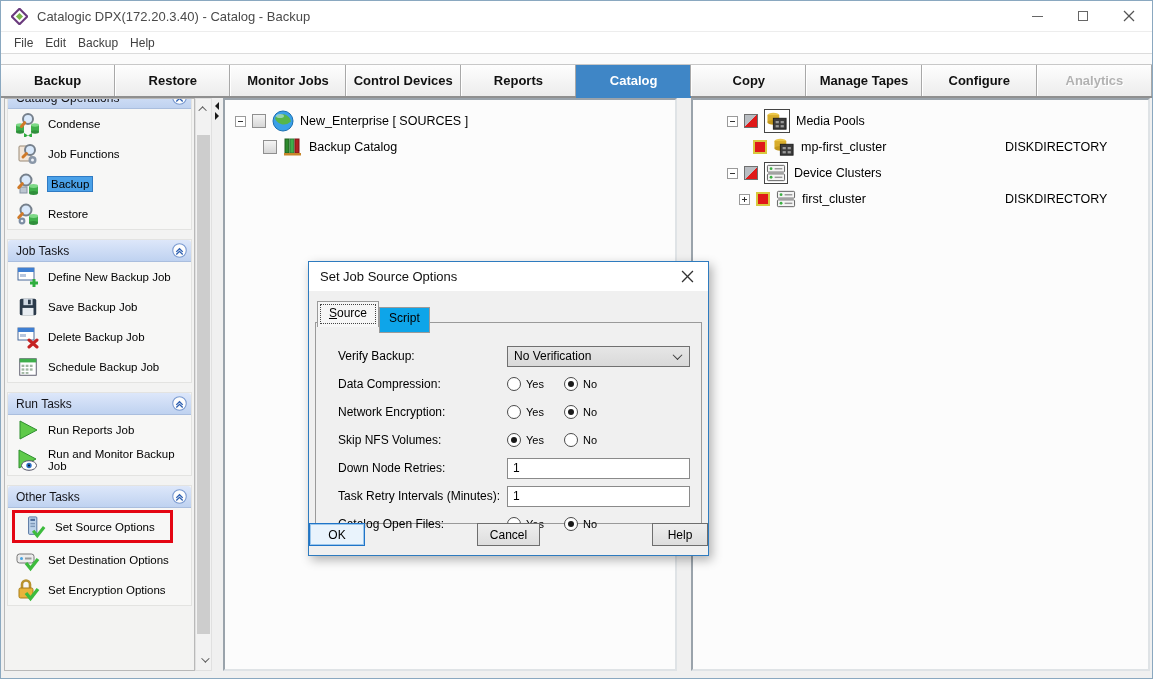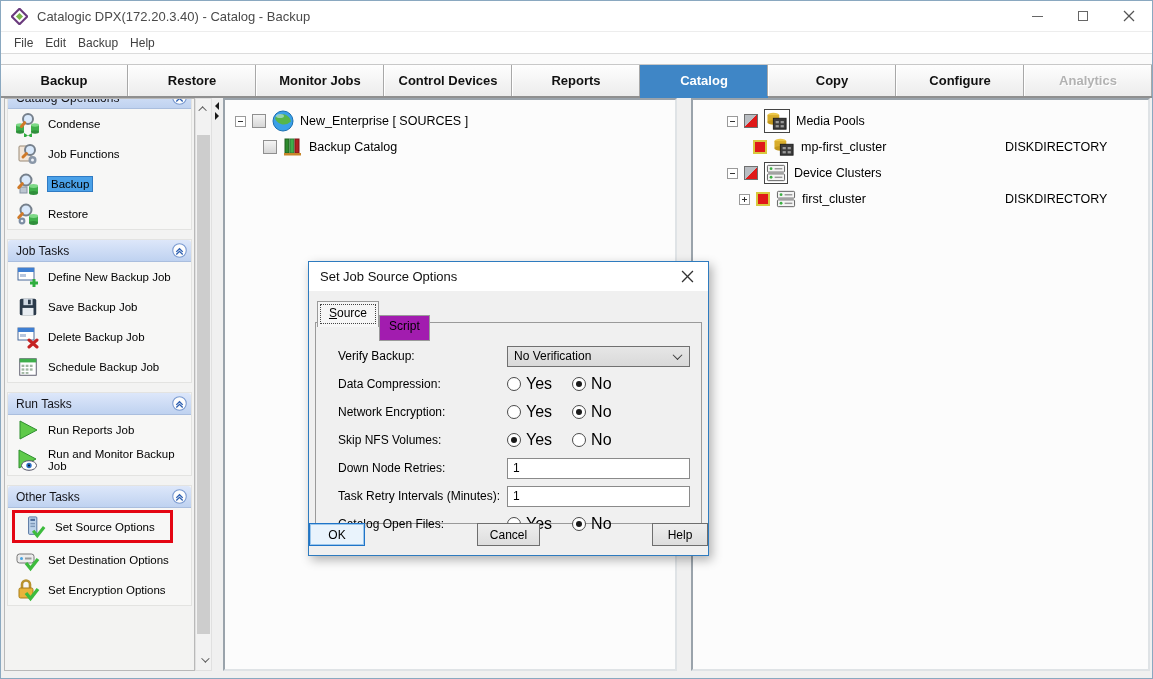--- a/index.html
+++ b/index.html
@@ -76,30 +76,30 @@
   .ticon { display:flex; align-items:center; }
   .icon-frame { border:1px solid #444; background:#fff; padding:1px; display:flex; }
   .node-type { position:absolute; left:310px; font-size:12.5px; color:#000; }
 
   
   .dialog { position:absolute; left:307px; top:260px; width:401px; height:295px; background:#f0f0f0;
             border:1px solid #2e7bbf; box-shadow:3px 4px 10px rgba(0,0,0,.3); z-index:40; }
   .dlg-titlebar { height:29px; background:#fff; display:flex; align-items:center; padding-left:11px; font-size:13px; color:#111; }
   .dlg-close { margin-left:auto; width:42px; height:100%; display:flex; align-items:center; justify-content:center; cursor:pointer; }
   .dtabs { position:absolute; top:39px; left:8px; display:flex; z-index:2; }
-  .dtab { font-size:12px; color:#000; border:1px solid #9a9a9a; background:#a21caf; padding:3px 9px 3px 9px; position:relative; top:14px; cursor:pointer; }
+  .dtab { font-size:12px; color:#000; border:1px solid #9a9a9a; background:#0ea5e9; padding:3px 9px 3px 9px; position:relative; top:6px; cursor:pointer; }
   .dtab.active { background:#f6f6f6; top:0; padding:4px 11px 7px 11px; border-bottom:none; z-index:3; outline:1px dotted #444; outline-offset:-4px; }
   .dtab.active::first-letter { text-decoration:underline; }
   .dpanel { position:absolute; left:6px; right:6px; top:60px; height:202px; border:1px solid #9a9a9a; padding-top:19px; background:#f0f0f0; }
   .drow { display:flex; align-items:center; height:28px; padding-left:22px; }
   .dlabel { width:169px; flex:0 0 169px; font-size:12px; color:#000; }
   .dcombo { width:183px; height:21px; background:linear-gradient(#e6e6e6,#d9d9d9); border:1px solid #707070; display:flex; align-items:center; padding:0 8px 0 6px; font-size:12px; cursor:pointer; }
   .chev-sm { width:7px; height:7px; border-right:1.8px solid #3a3a3a; border-bottom:1.8px solid #3a3a3a; transform:rotate(45deg) translate(-1px,-1px); margin-left:auto; }
   .dinput { width:183px; height:21px; background:#fff; border:1px solid #8a8a8a; font-size:12px; padding-left:5px; font-family:"Liberation Sans",sans-serif; }
-  .radio-group { display:flex; align-items:center; gap:20px; font-size:16px; }
+  .radio-group { display:flex; align-items:center; gap:20px; font-size:11px; }
   .radio-opt { display:flex; align-items:center; gap:5px; cursor:pointer; }
   .radio { width:14px; height:14px; border:1px solid #4a4a4a; border-radius:50%; background:#fff; position:relative; }
   .radio.checked::after { content:""; position:absolute; inset:3px; border-radius:50%; background:#1a1a1a; }
   .dlg-buttons { position:absolute; bottom:9px; left:0; right:0; display:flex; justify-content:space-between; gap:13px; }
   .dbtn { min-width:56px; height:23px; padding:0 12px; font-size:12px; font-family:"Liberation Sans",sans-serif;
           background:linear-gradient(#eee,#ddd); border:1px solid #6e6e6e; cursor:pointer; }
   .dbtn.default { background:#e9f3fc; border:1px solid #1f74c8; box-shadow:inset 0 0 0 1px #9cc7ec; }
 </style>
 </head>
 <body>
@@ -142,20 +142,21 @@
   <div class="tab-spacer"></div>
 
   <div class="tabbar">
     <div class="tab">Backup</div>
     <div class="tab">Restore</div>
     <div class="tab">Monitor Jobs</div>
     <div class="tab">Control Devices</div>
     <div class="tab">Reports</div>
     <div class="tab active">Catalog</div>
     <div class="tab">Copy</div>
+    <div class="tab">Manage Tapes</div>
     <div class="tab">Configure</div>
     <div class="tab disabled">Analytics</div>
   </div>
 
   <div class="content">
 
     <div class="sidebar">
 
       <div class="section first">
         <div class="section-header">

